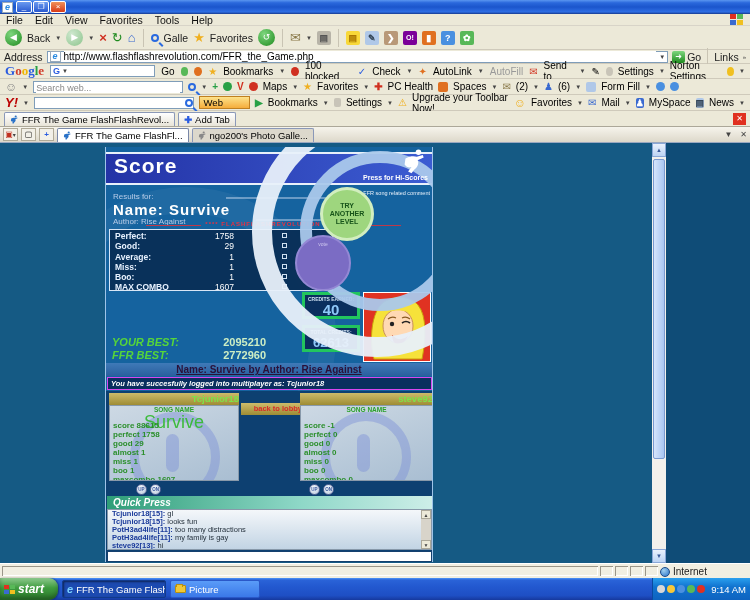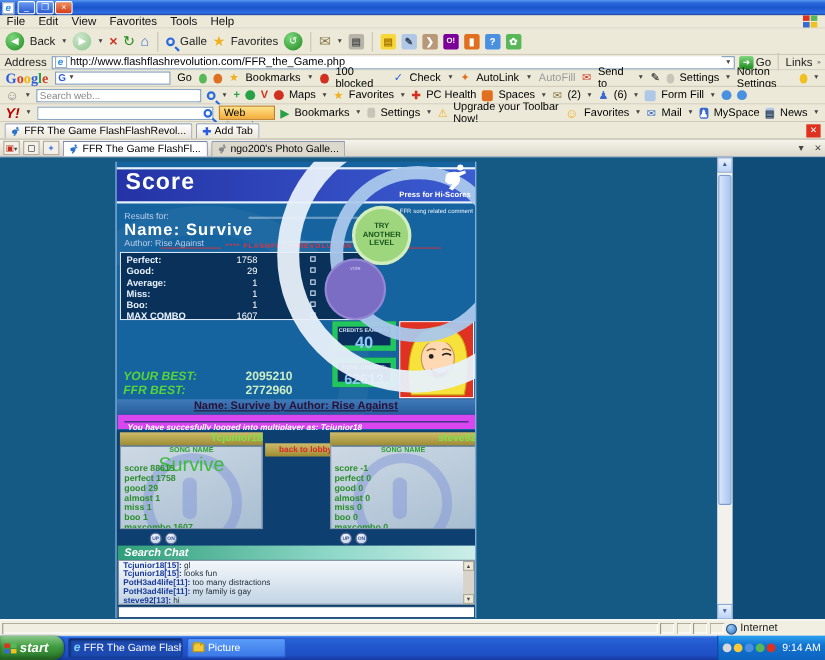--- a/index.html
+++ b/index.html
@@ -91,26 +91,26 @@
   .sq{position:absolute;left:172px;top:3px;width:5px;height:5px;border:1px solid #cfe0f0}
   .try{left:214px;top:40px;width:54px;height:54px;border-radius:50%;background:#9ed67e;border:3px solid #d2eebf;z-index:4;color:#17541a;font-weight:bold;font-size:7px;line-height:8px;text-align:center;display:flex;align-items:center;justify-content:center;padding:3px}
   .vote{left:189px;top:88px;width:56px;height:56px;border-radius:50%;background:#7b6cc4;border:2px solid #9488d4;z-index:4;text-align:center;font-size:5px;color:#cdc6ee;padding-top:4px}
   .scorepanel{left:1px;top:145px;width:188px;height:40px;background:rgba(9,44,84,.92);border:1px solid #d8e6f6}
   .sc-lab{position:absolute;left:6px;font-size:12px;font-weight:bold;font-style:italic}
   .sc-val{position:absolute;left:58px;width:72px;text-align:right;font-size:12px;font-weight:bold;color:#fff}
   .badge9{position:absolute;left:2px;top:20px;width:11px;height:11px;border:1px solid #fff;border-radius:50%;color:#fff;font-size:7px;text-align:center;line-height:10px}
   .tick{position:absolute;right:6px;color:#cfe0f0;font-size:7px}
   .bestlab{position:absolute;left:6px;font-size:11px;font-weight:bold;font-style:italic;color:#56d53a}
   .bestval{position:absolute;left:82px;width:78px;text-align:right;font-size:11px;font-weight:bold;color:#cdeec4}
-  .cbox{position:absolute;left:196px;width:58px;background:#0a2f5e;border:5px solid #22c55e;text-align:center}
+  .cbox{position:absolute;left:196px;width:58px;background:#0a2f5e;border:3px solid #22c55e;text-align:center}
   .cbox .cl{font-size:5px;font-weight:bold;color:#cfe0f0;padding-top:1px}
   .cbox .cv{font-size:15px;font-weight:bold;color:#8fc8f8;line-height:16px}
   .girl{left:257px;top:145px;width:68px;height:70px;border:1px solid #fff;background:#e03222}
   .songbanner{left:0;right:0;top:216px;height:13px;background:linear-gradient(180deg,#3f7ab8,#2a5f9e);text-align:center;font-size:10px;font-weight:bold;color:#2a1038;text-decoration:underline;line-height:13px}
-  .mpnote{left:1px;top:230px;width:325px;height:13px;background:#0a2f5e;border:6px solid #d946ef;color:#fff;font-size:7.5px;font-weight:bold;font-style:italic;line-height:11px;padding-left:3px}
+  .mpnote{left:1px;top:230px;width:325px;height:13px;background:#0a2f5e;border:1px solid #d946ef;color:#fff;font-size:7.5px;font-weight:bold;font-style:italic;line-height:11px;padding-left:3px}
   .lower{left:0;right:0;top:244px;height:171px;background:#0d4071}
   .phead{height:12px;background:linear-gradient(180deg,#cdbb6a,#9e8c34);text-align:right;font-weight:bold;font-size:9.5px;line-height:12px;color:#7de24a}
   .pbody{position:relative;height:76px;background:linear-gradient(160deg,#cdd9e4,#a9bed2);border:1px solid #8899aa;overflow:hidden}
   .pwm{position:absolute;left:20px;top:6px;width:90px;height:90px;border-radius:50%;border:9px solid rgba(125,145,215,.45)}
   .pwb{position:absolute;left:56px;top:28px;width:13px;height:38px;background:rgba(125,145,215,.45);border-radius:7px}
   .psl{position:absolute;left:0;right:0;top:0;text-align:center;font-size:6.5px;font-weight:bold;color:#2ba12b}
   .psn{position:absolute;left:0;right:0;top:6px;text-align:center;font-size:18px;color:#3dbb3d}
   .pstats{position:absolute;left:3px;top:15px;font-size:8px;font-weight:bold;color:#2b8f2b;line-height:9px}
   .vpair{display:flex;gap:3px}
   .vc{width:11px;height:11px;border-radius:50%;background:radial-gradient(circle at 35% 30%,#f4f8fc,#b8c8dc);border:1px solid #5a6a9a;font-size:4.5px;font-weight:bold;color:#33519a;text-align:center;line-height:10px}
@@ -495,21 +495,21 @@
   <div class="abs vpair" style="left:30px;top:337px">
     <span class="vc">UP</span>
     <span class="vc">ON</span>
   </div>
   <div class="abs vpair" style="left:203px;top:337px">
     <span class="vc">UP</span>
     <span class="vc">ON</span>
   </div>
 
   <div class="abs" style="left:1px;top:349px;width:325px">
-    <div class="chead">Search Chat</div>
+    <div class="chead">Quick Press</div>
     <div class="cbody">
       <div class="cmsg"><b>Tcjunior18[15]:</b> <span>gl</span></div>
       <div class="cmsg"><b>Tcjunior18[15]:</b> <span>looks fun</span></div>
       <div class="cmsg"><b>PotH3ad4life[11]:</b> <span>too many distractions</span></div>
       <div class="cmsg"><b>PotH3ad4life[11]:</b> <span>my family is gay</span></div>
       <div class="cmsg"><b>steve92[13]:</b> <span>hi</span></div>
       <div class="ctrack"></div>
       <div class="ca" style="top:0">▲</div>
       <div class="ca" style="bottom:0">▼</div>
     </div>

